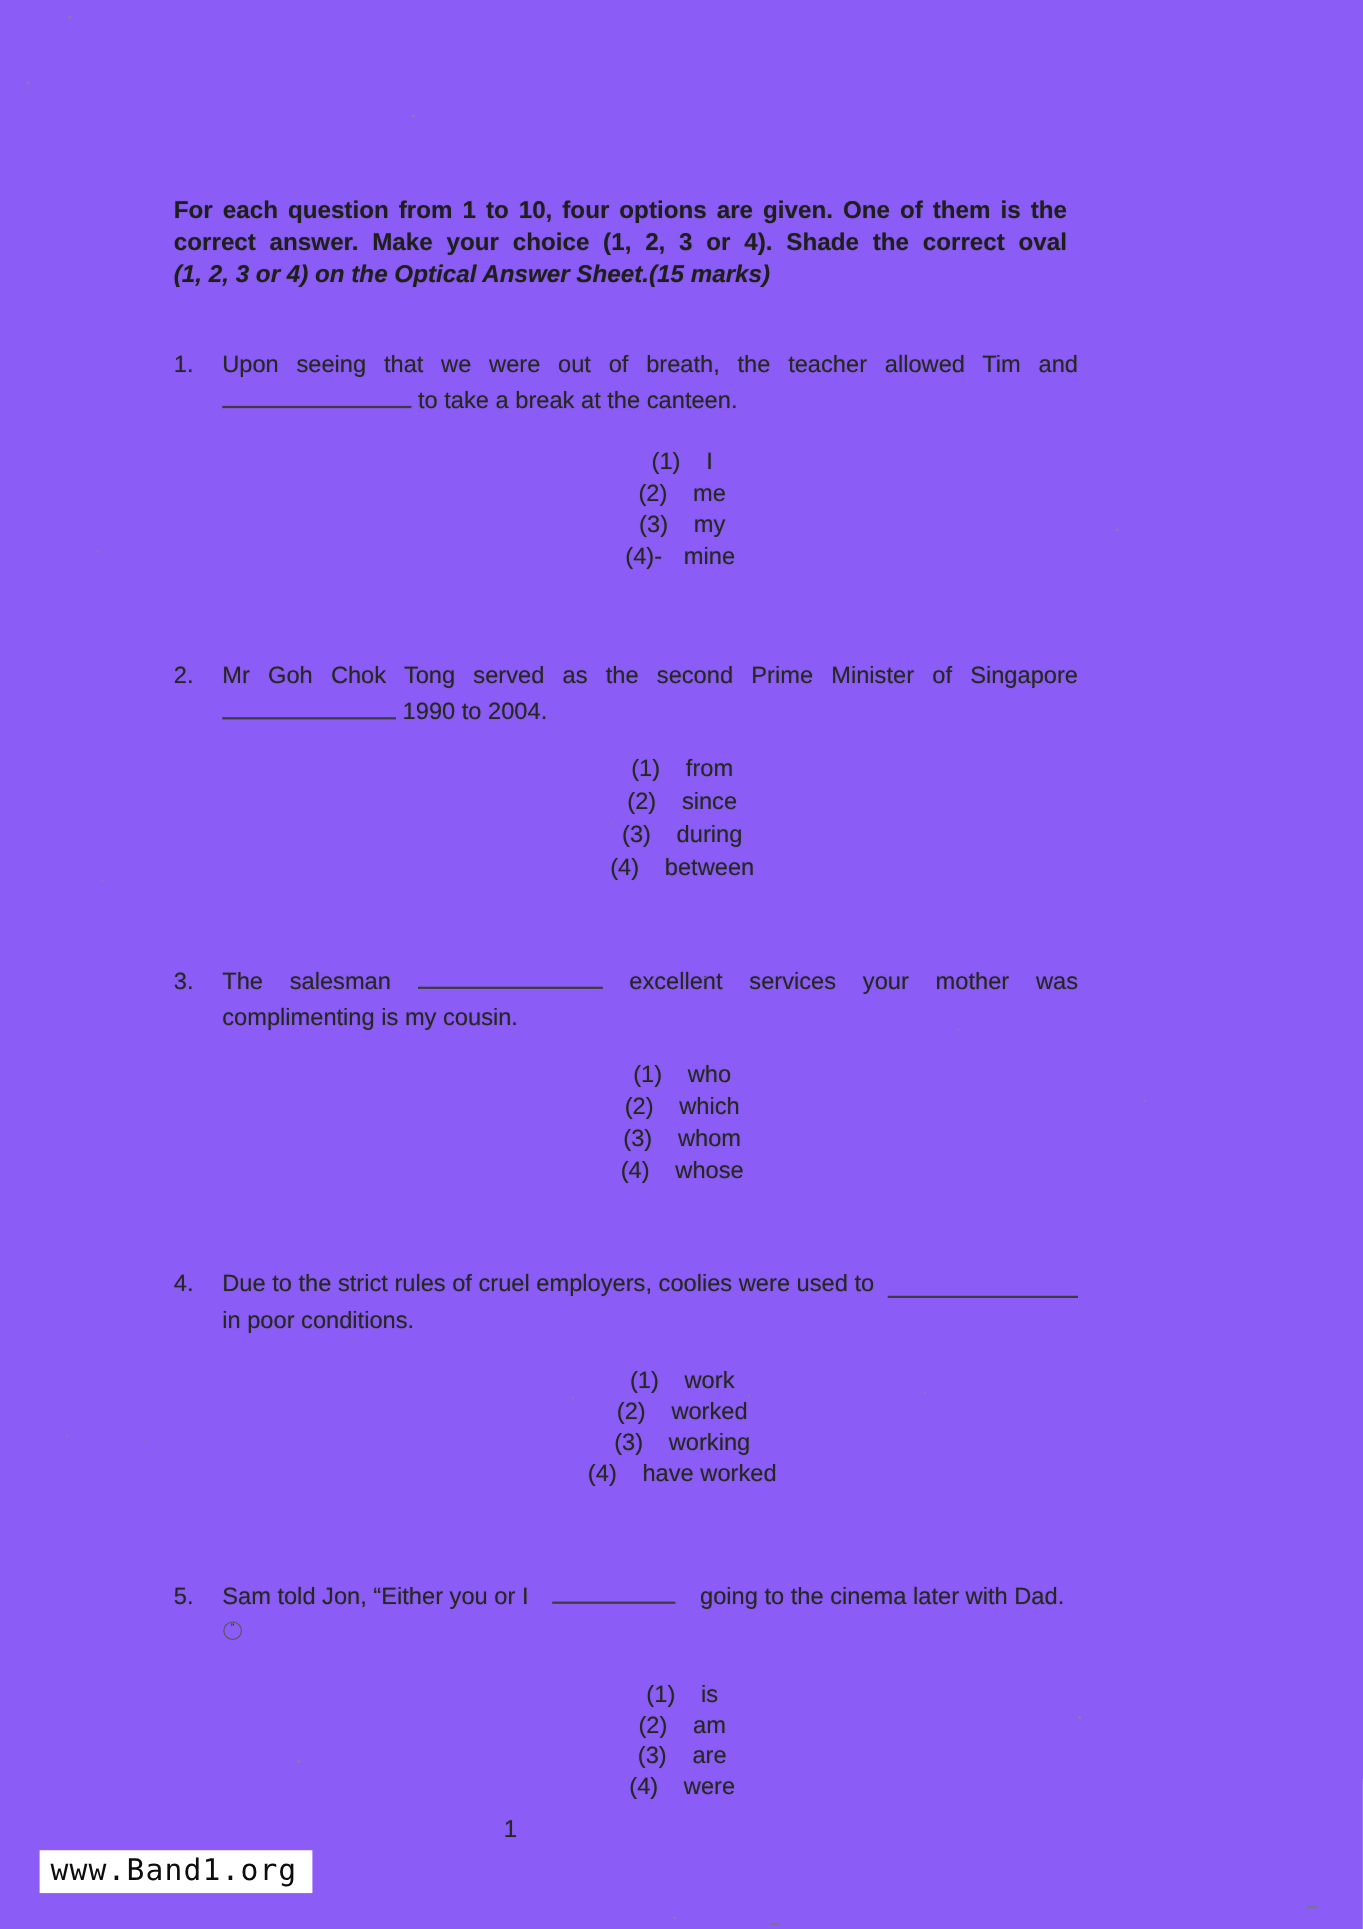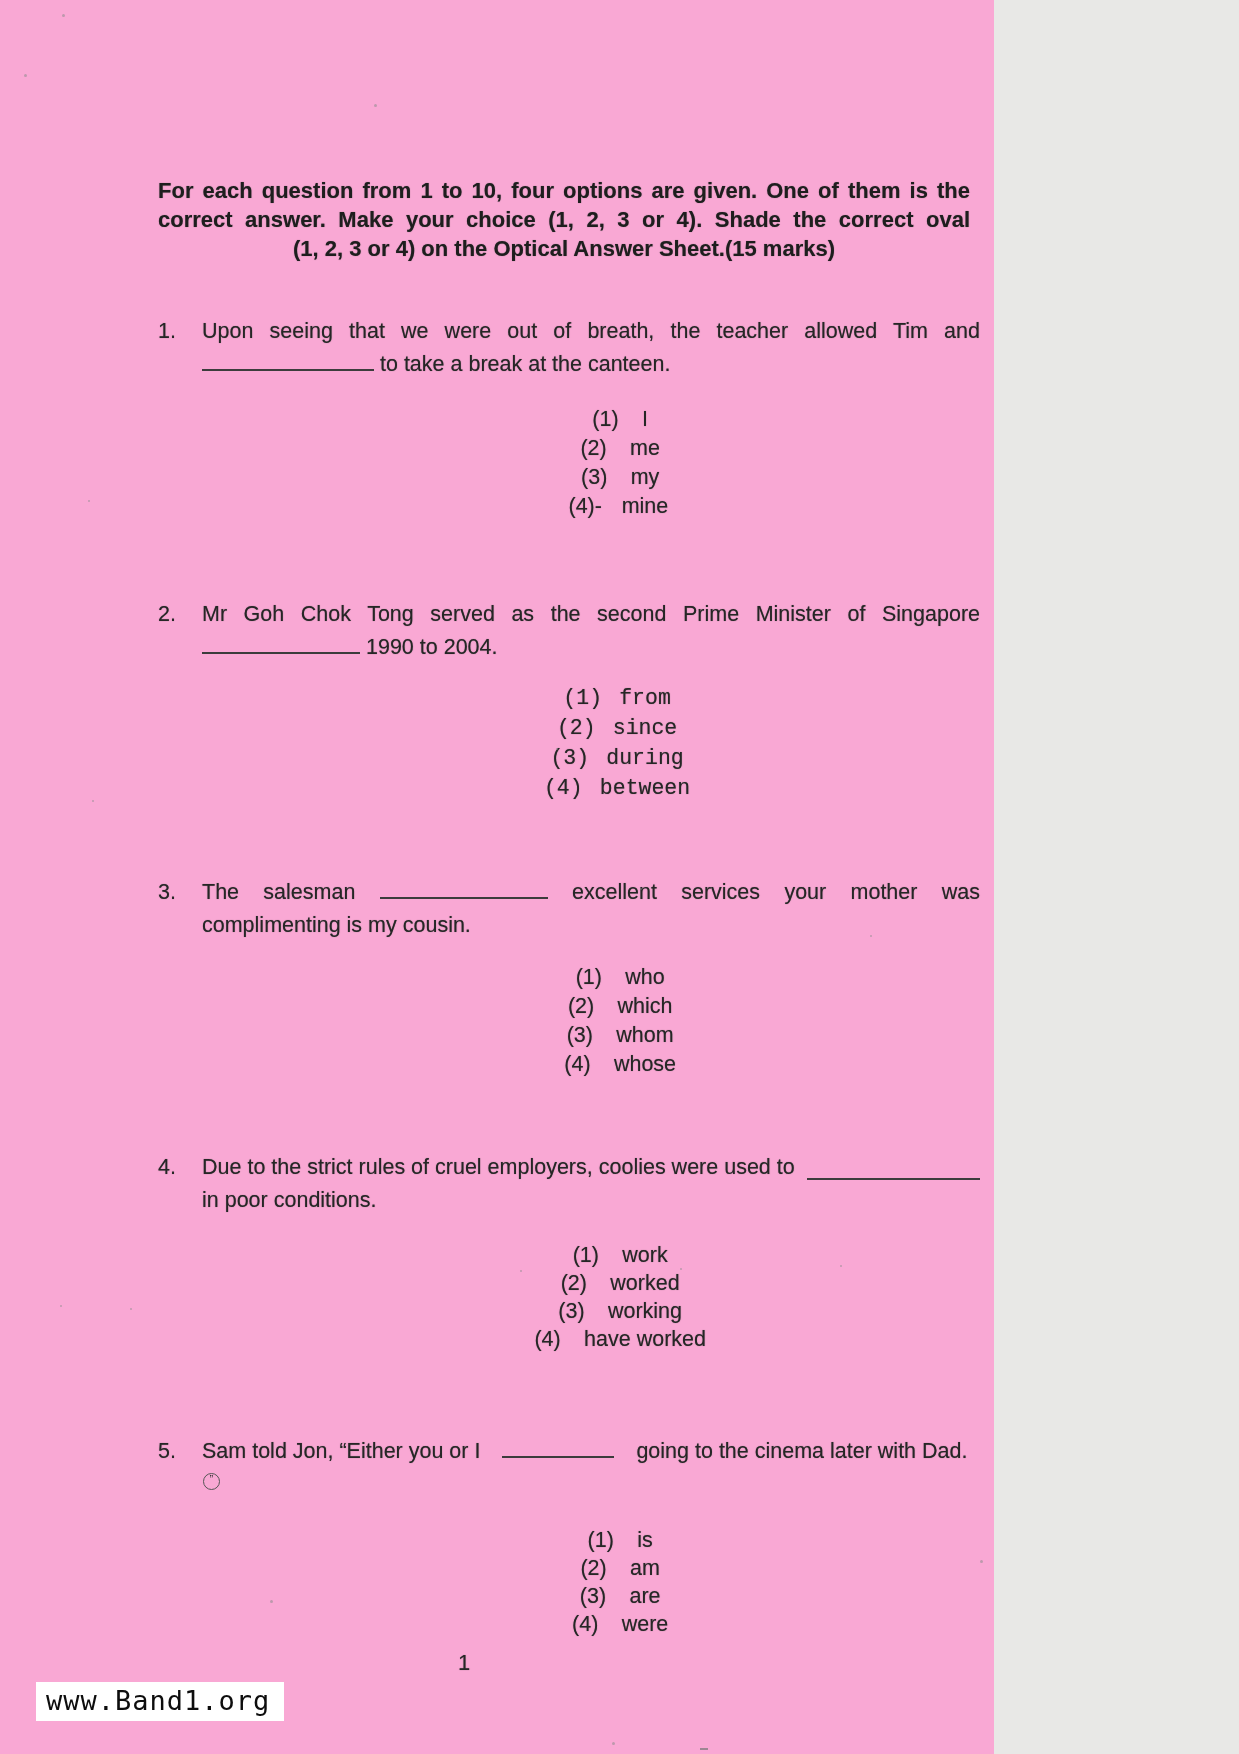--- a/index.html
+++ b/index.html
@@ -1,45 +1,45 @@
 <!DOCTYPE html>
 <html><head>
 <meta charset="utf-8">
 <style>
   html,body{margin:0;padding:0;background:#e8e8e6;}
   .page{
     position:relative;
-    width:994px;height:1754px;
-    background:#f9a8d4;
+    width:1239px;height:1754px;
+    background:#8b5cf6;
     font-family:"Liberation Sans",sans-serif;
     color:#262626;
     overflow:hidden;
     text-shadow:0 0 1px rgba(70,70,70,.65);
   }
   
   .instructions{
     position:absolute;left:158px;top:176px;width:812px;
     font-weight:bold;font-size:22px;line-height:29px;color:#1e1e1e;
   }
   .jline{text-align:justify;text-align-last:justify;}
-  .inst-l3{display:flex;justify-content:center;}
+  .inst-l3{display:flex;justify-content:flex-start;font-style:italic;}
   
   .q{position:absolute;left:158px;width:822px;font-size:21.5px;line-height:33px;}
   .q-num{position:absolute;left:0;top:0;}
   .q-body{margin-left:44px;}
   .blank{
     display:inline-block;border-bottom:2.5px solid #3c3c3c;height:0.9em;
     vertical-align:baseline;
   }
   .flexline{display:flex;align-items:center;}
   .flexline .blank{flex:1;margin-left:12px;height:1.1em;}
   .opts{list-style:none;margin:22px 0 0 0;padding:0 0 0 35px;}
   .opts li{height:29px;text-align:center;}
   .opt-num{display:inline-block;width:73px;}
-  .q2 .opts li{height:30px;font-family:Liberation Mono, monospace;}
+  .q2 .opts li{height:30px;}
   .q4 .opts{}
   .q4 .opts li{height:28px;}
   .q5 .opts{margin-top:23px;}
   .q5 .opts li{height:28px;}
   
   .circle-mark{
     display:inline-block;width:15px;height:15px;border:1.5px solid #555;
     border-radius:50%;font-size:10px;line-height:12px;text-align:center;
     vertical-align:super;margin-left:1px;text-shadow:none;
   }

